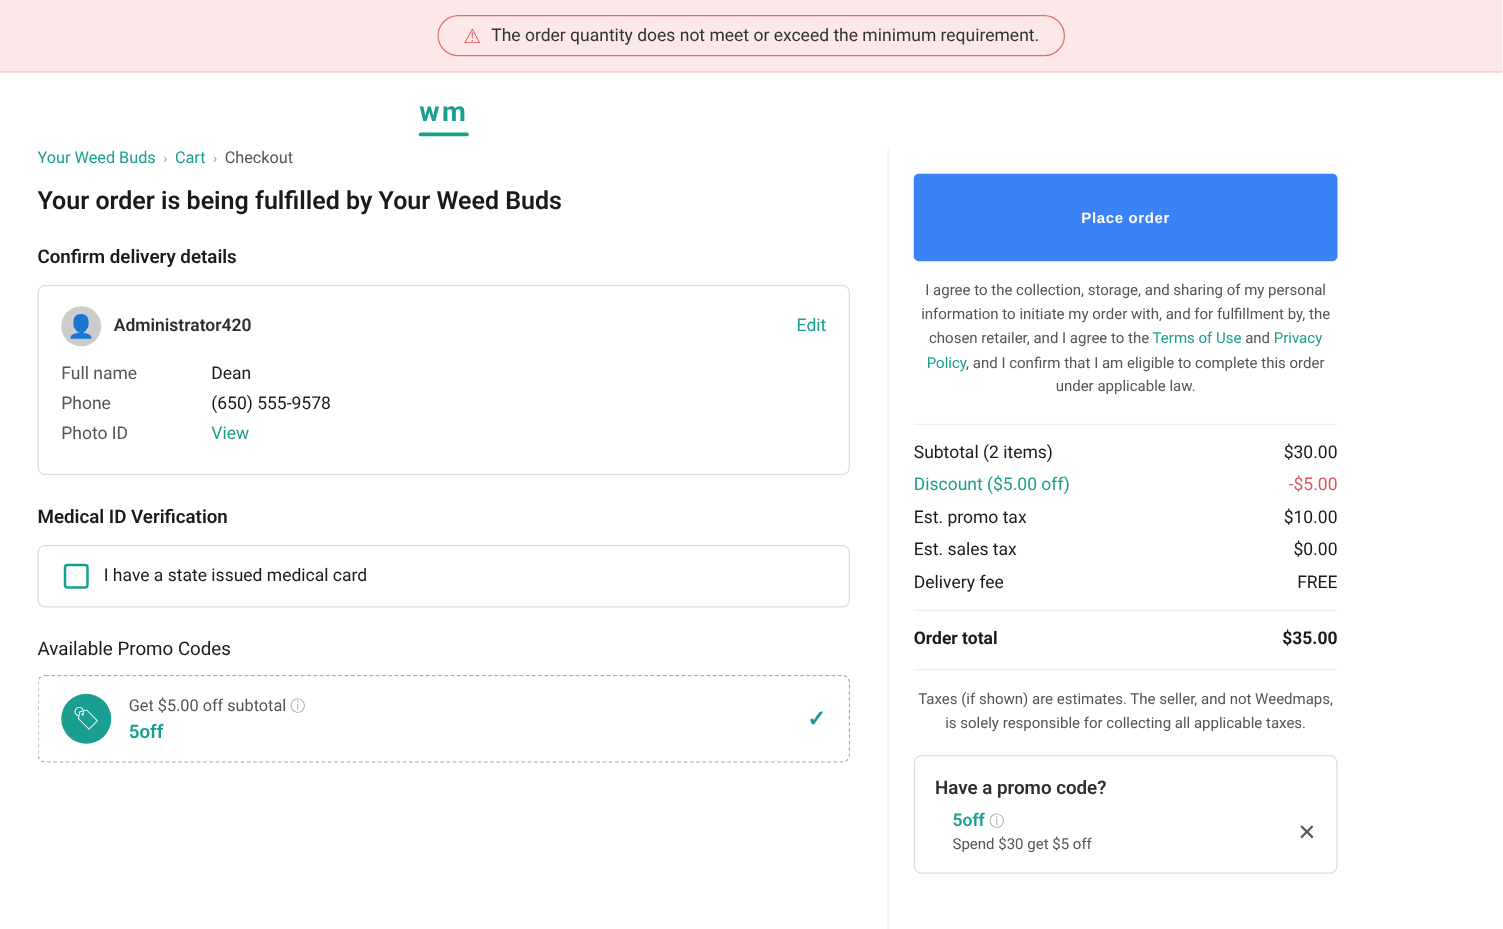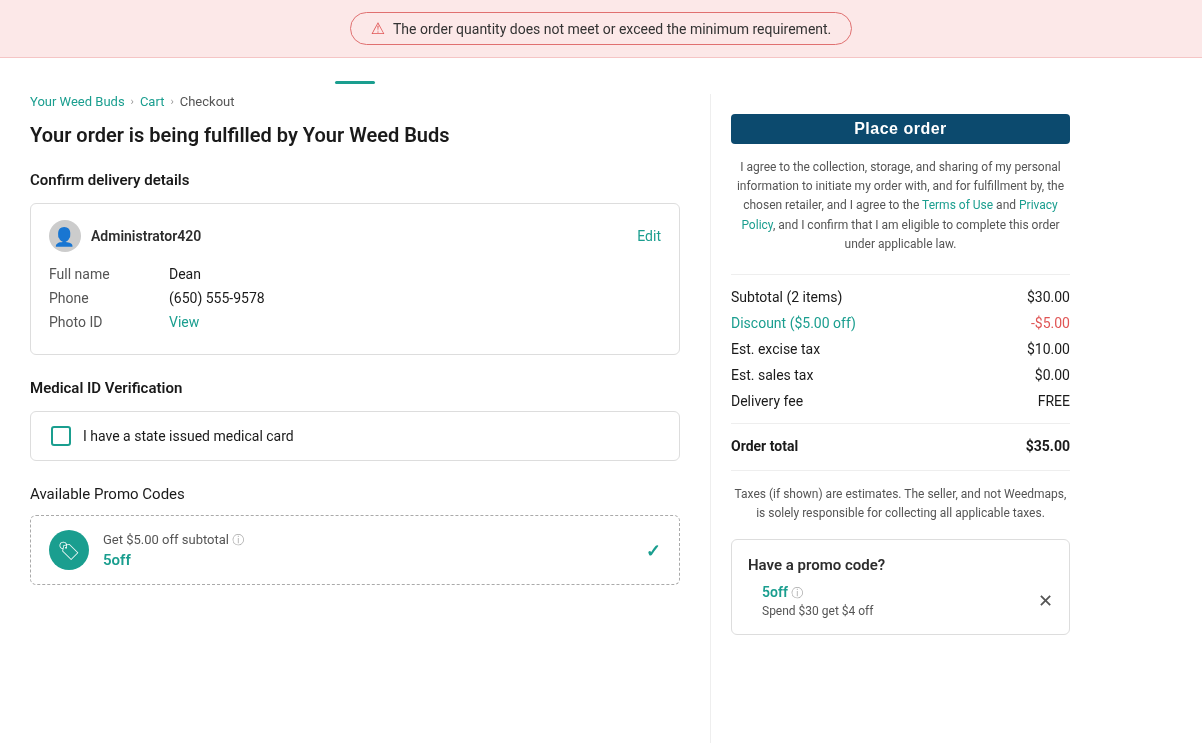--- a/index.html
+++ b/index.html
@@ -180,26 +180,26 @@
     }
     .promo-info { flex: 1; }
     .promo-desc { color: #555; font-size: 13px; margin-bottom: 2px; }
     .promo-info-icon { color: #aaa; font-size: 12px; cursor: pointer; }
     .promo-code-name { color: #1a9e8f; font-weight: 600; font-size: 15px; }
     .promo-check { color: #1a9e8f; font-size: 18px; font-weight: bold; }
 
     
     .place-order-btn {
       width: 100%;
-      background: #0c4a6e;
+      background: #3b82f6;
       color: #fff;
       border: none;
       border-radius: 4px;
-      padding: 6px;
-      font-size: 16px;
+      padding: 28px;
+      font-size: 12px;
       font-weight: 600;
       cursor: pointer;
       margin-bottom: 14px;
       letter-spacing: 0.5px;
     }
 
     .consent-text {
       font-size: 12px;
       color: #555;
       text-align: center;
@@ -256,20 +256,21 @@
 <body>
 
 <div class="alert-bar">
   <div class="alert-inner">
     <span class="alert-icon">⚠</span>
     <span class="alert-text">The order quantity does not meet or exceed the minimum requirement.</span>
   </div>
 </div>
 
 <div class="logo-area">
+  <div class="logo-wm">wm</div>
   <div class="logo-underline"></div>
 </div>
 
 <div class="page-layout">
 
   <div class="main-col">
 
     <nav class="breadcrumb">
       <span class="bc-link">Your Weed Buds</span>
       <span class="bc-separator">›</span>
@@ -339,21 +340,21 @@
 
     <div class="summary-row">
       <span class="summary-label">Subtotal (2 items)</span>
       <span class="summary-value">$30.00</span>
     </div>
     <div class="summary-row">
       <span class="summary-label discount">Discount ($5.00 off)</span>
       <span class="summary-value discount">-$5.00</span>
     </div>
     <div class="summary-row">
-      <span class="summary-label">Est. excise tax</span>
+      <span class="summary-label">Est. promo tax</span>
       <span class="summary-value">$10.00</span>
     </div>
     <div class="summary-row">
       <span class="summary-label">Est. sales tax</span>
       <span class="summary-value">$0.00</span>
     </div>
     <div class="summary-row">
       <span class="summary-label">Delivery fee</span>
       <span class="summary-value free">FREE</span>
     </div>
@@ -368,20 +369,20 @@
     <p class="tax-note">Taxes (if shown) are estimates. The seller, and not Weedmaps, is solely responsible for collecting all applicable taxes.</p>
 
     <div class="promo-code-sidebar">
       <div class="promo-code-title">Have a promo code?</div>
       <div class="promo-sidebar-row">
         <div>
           <div>
             <span class="promo-sidebar-name">5off</span>
             <span class="promo-sidebar-info"> ⓘ</span>
           </div>
-          <div class="promo-sidebar-desc">Spend $30 get $4 off</div>
+          <div class="promo-sidebar-desc">Spend $30 get $5 off</div>
         </div>
         <button class="promo-close-btn">✕</button>
       </div>
     </div>
 
   </div>
 </div>
 
 </body></html>

